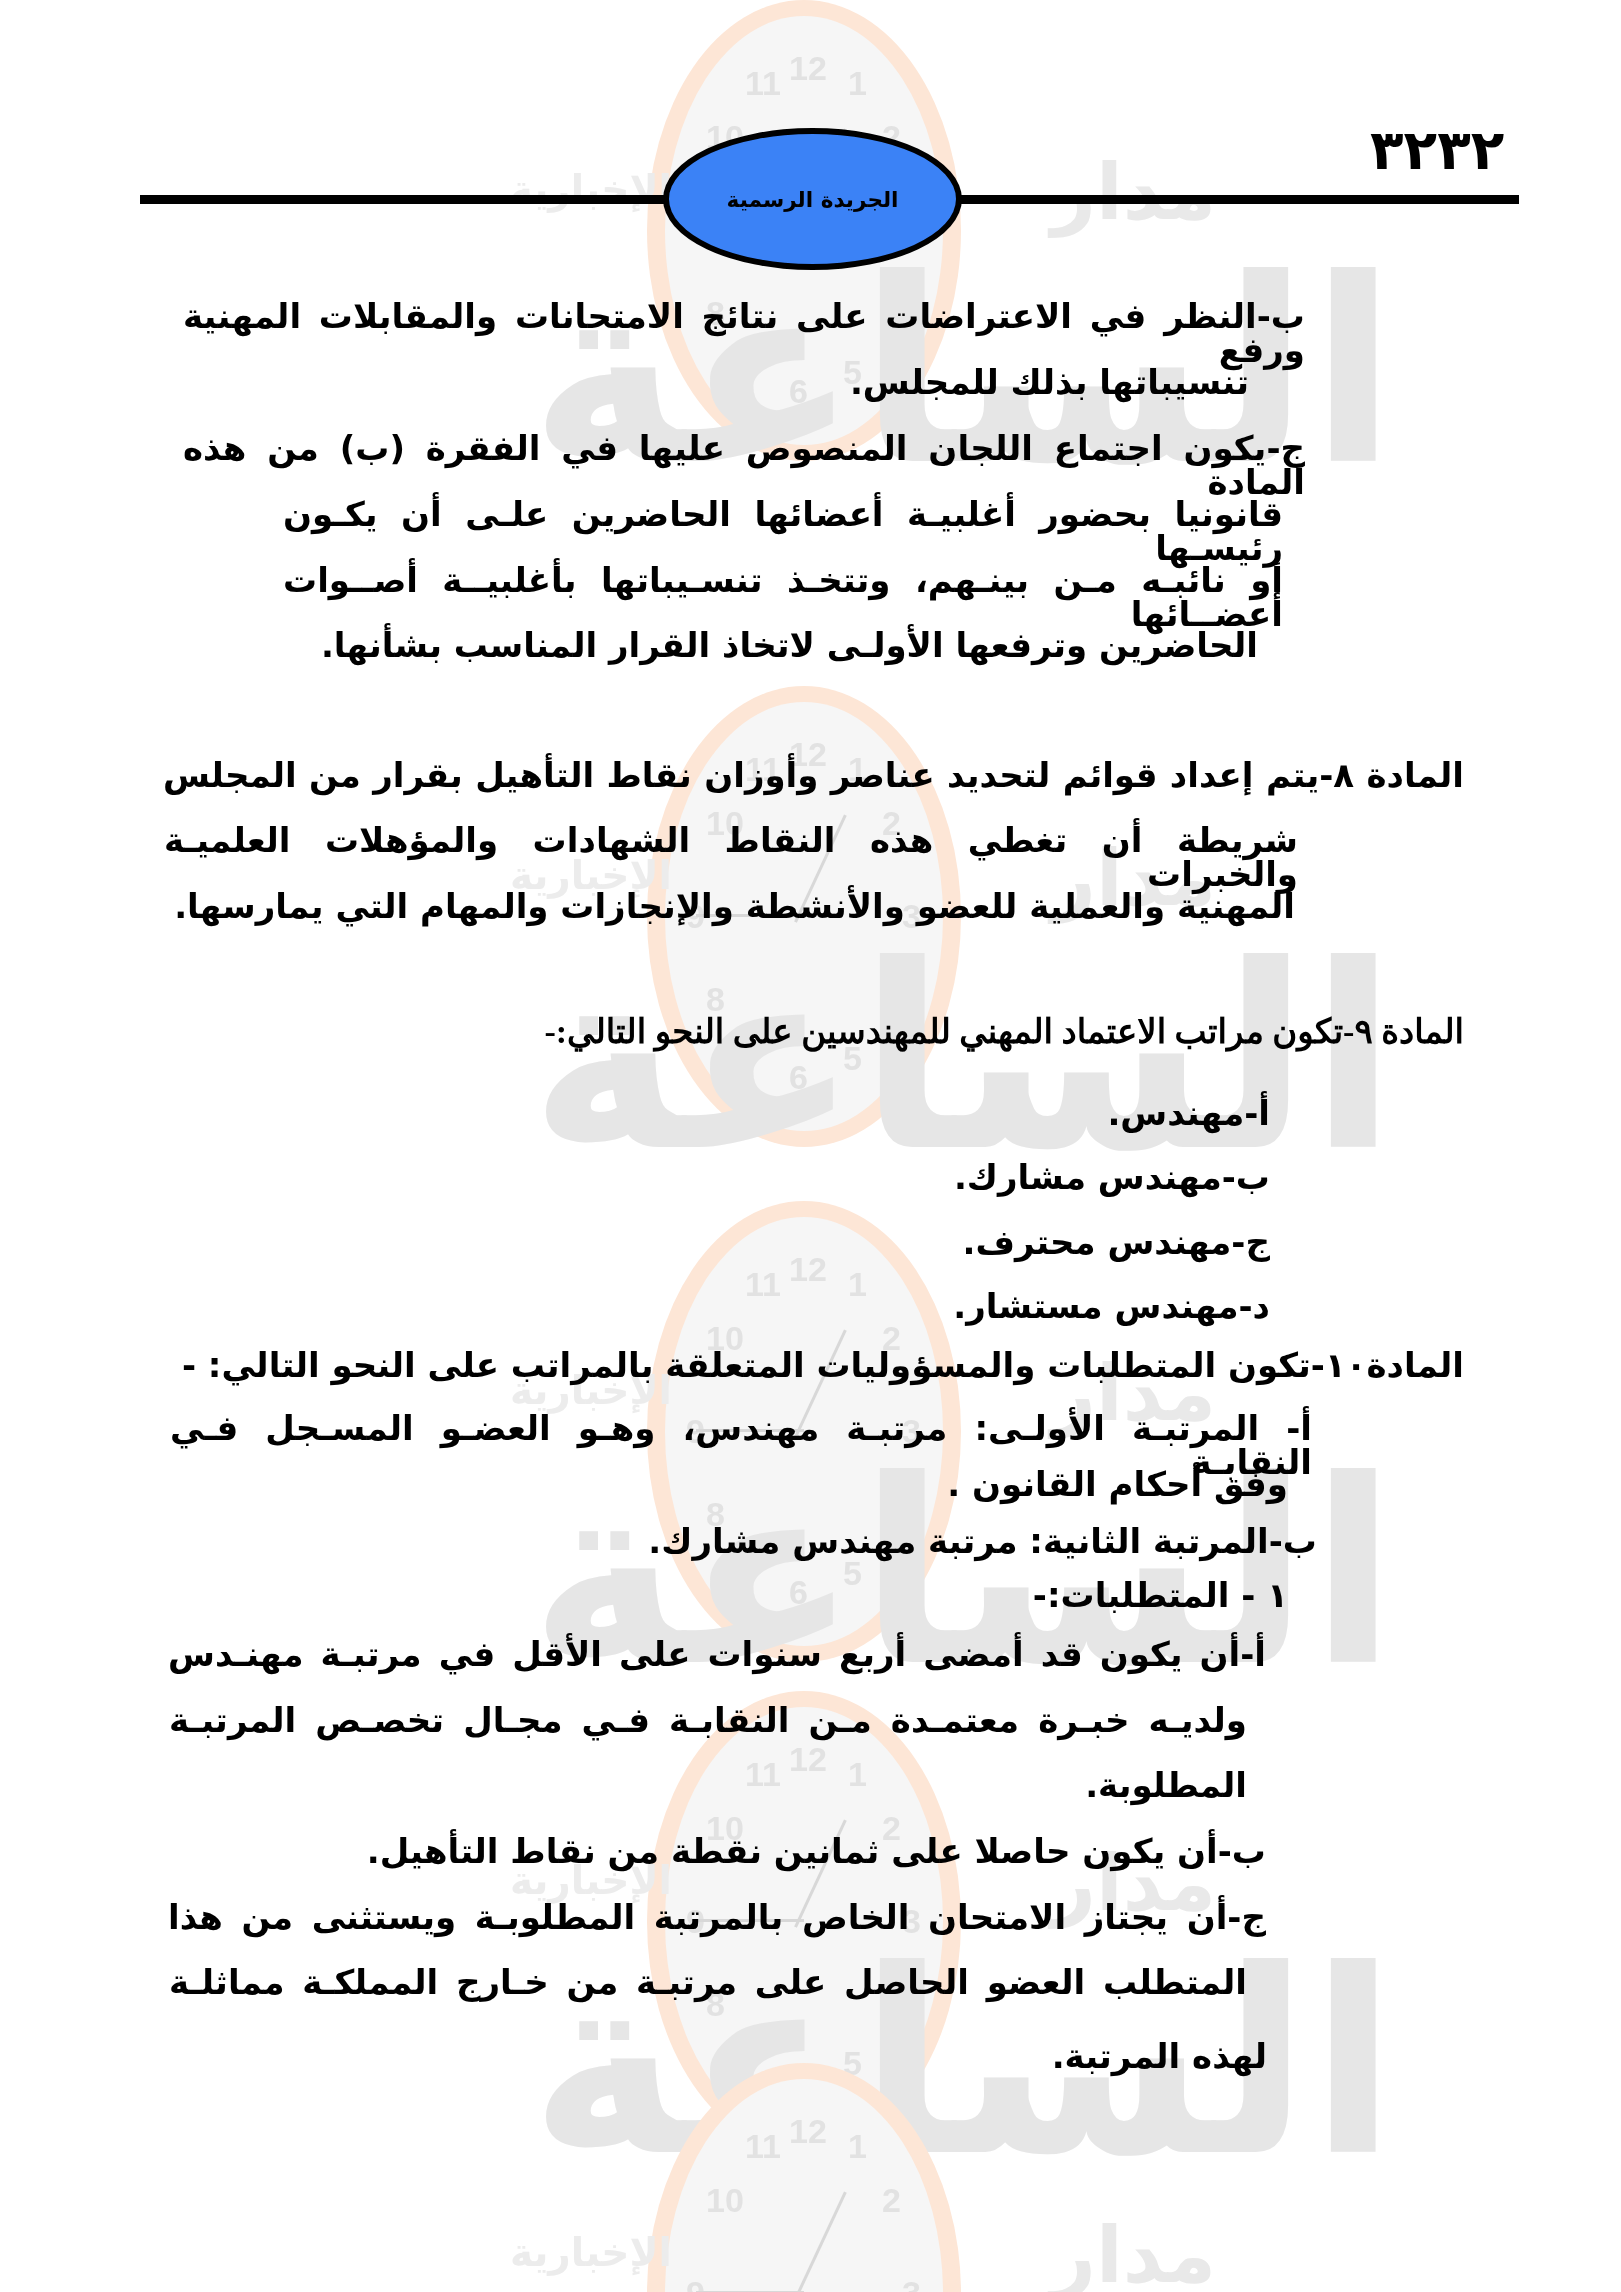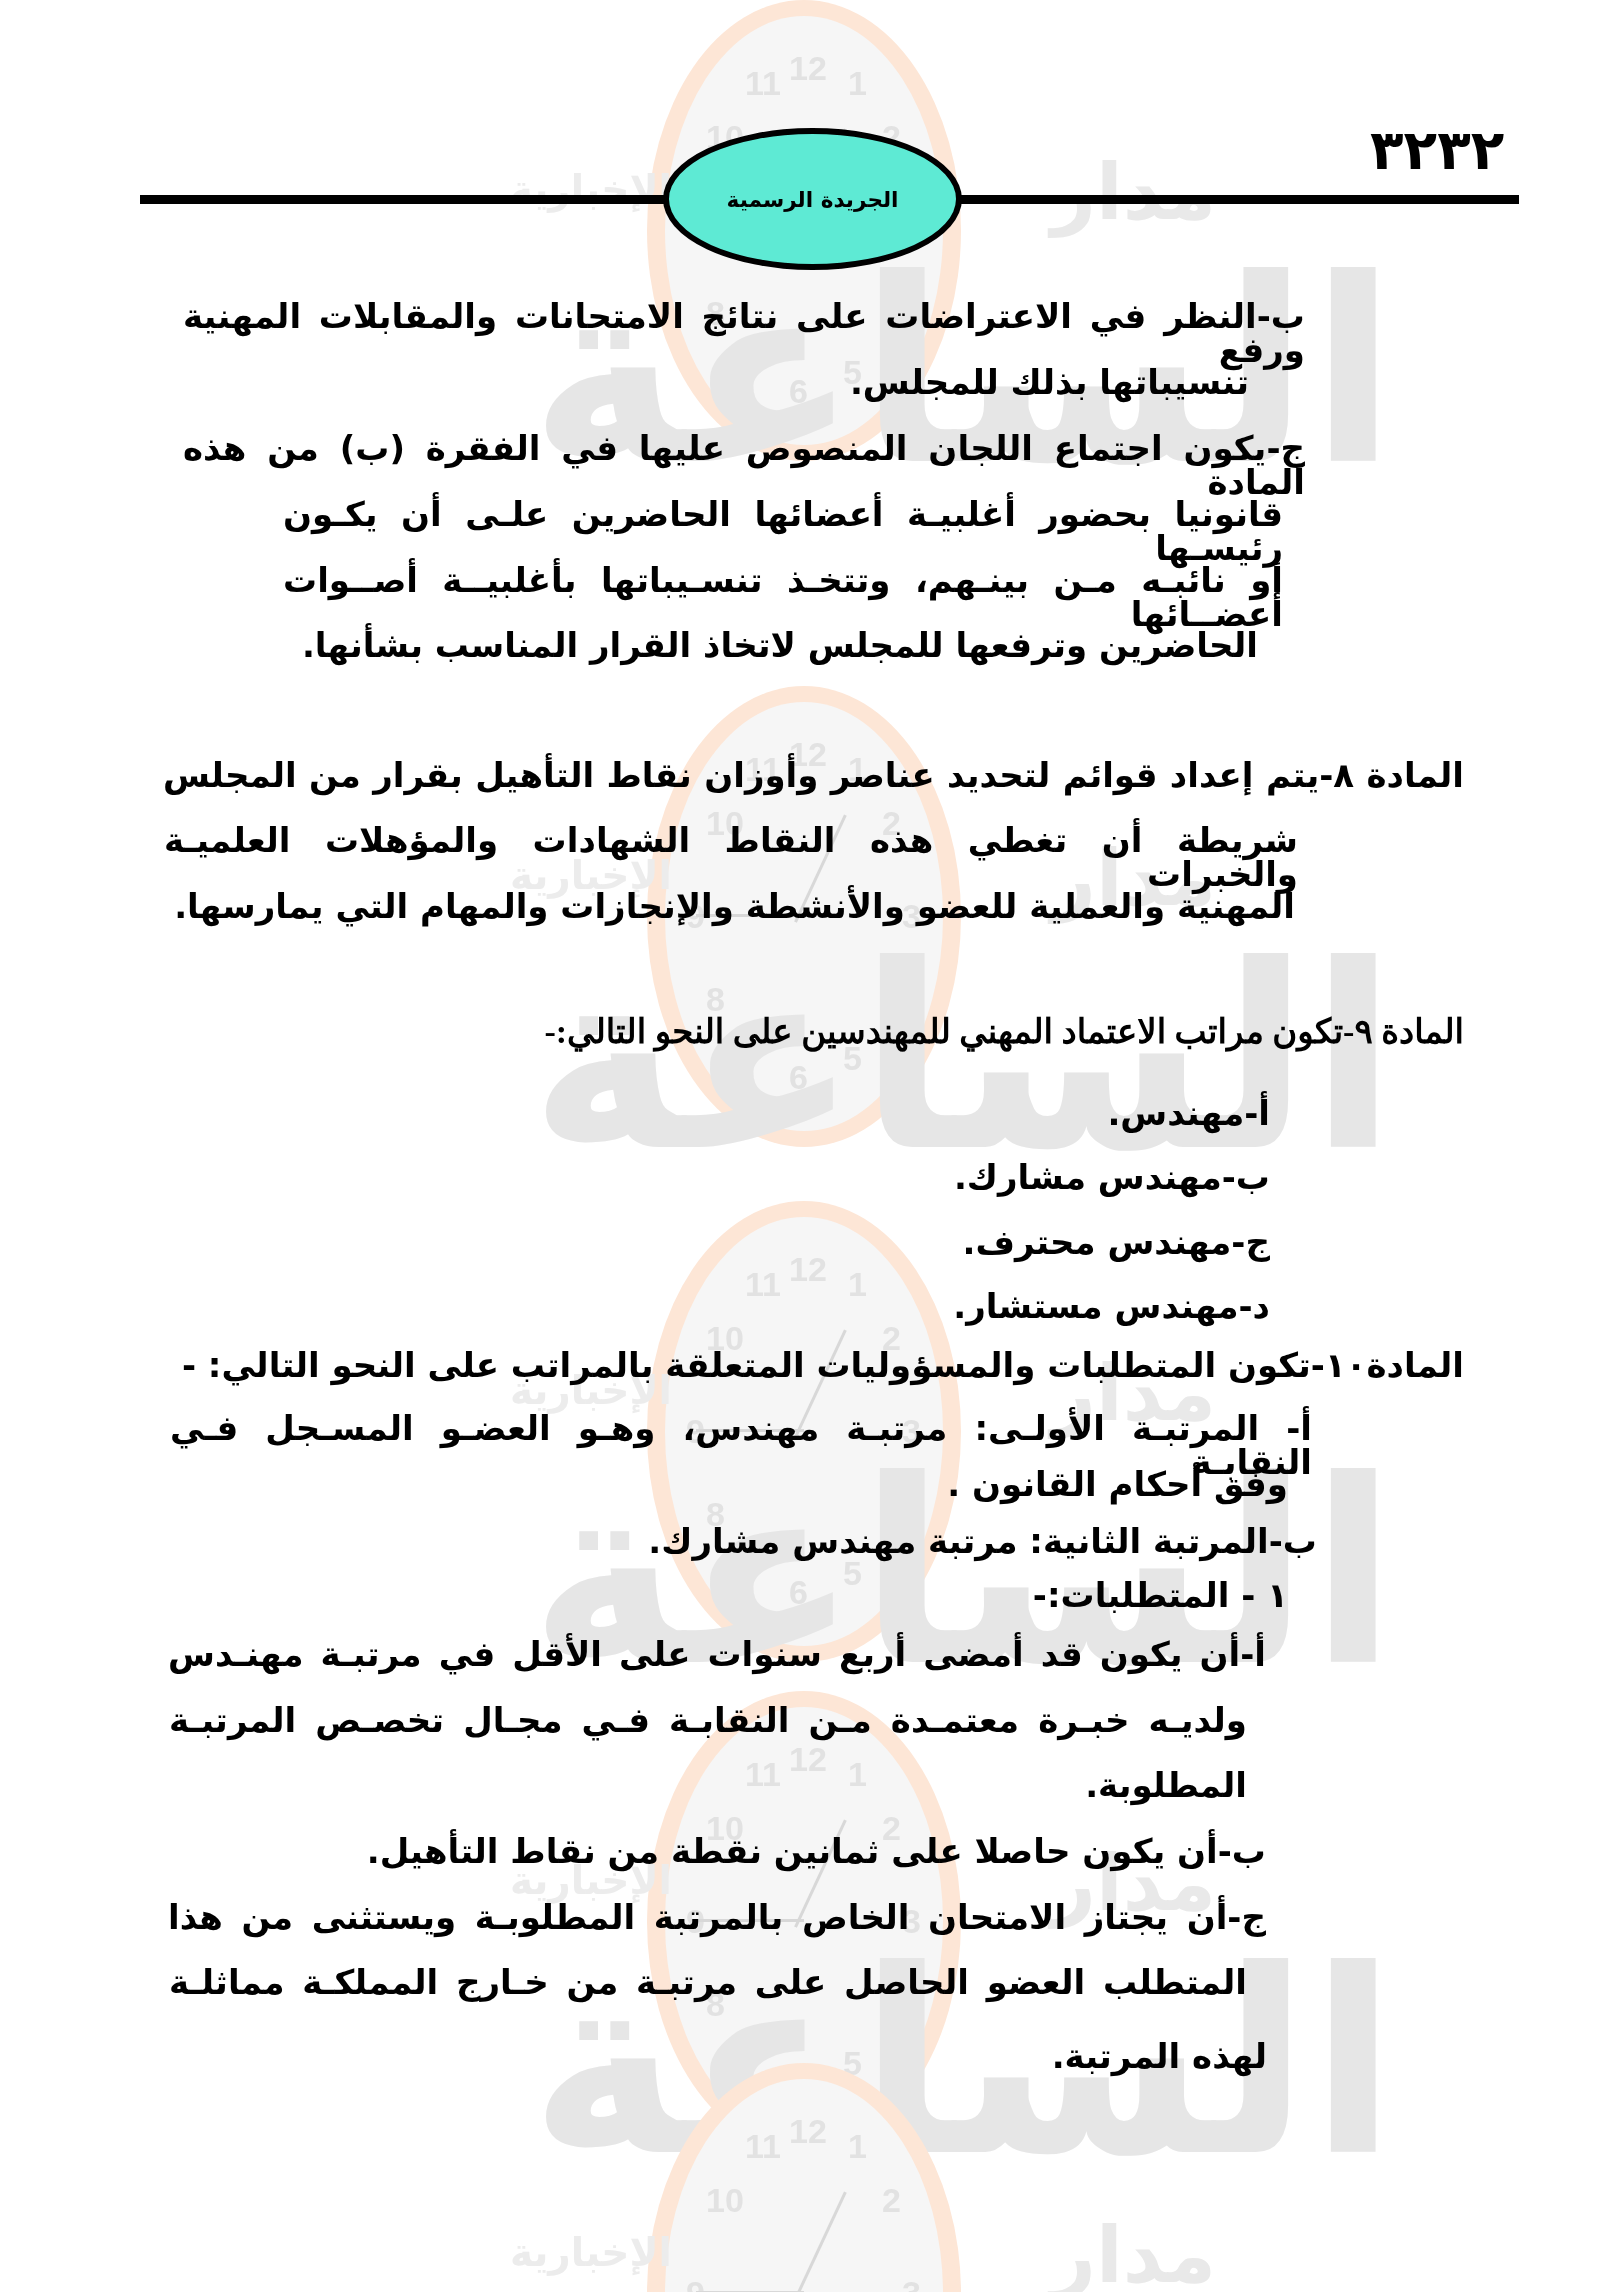--- a/index.html
+++ b/index.html
@@ -20,21 +20,21 @@
   .wm .txt-madar { position: absolute; right: 0; top: 147px; font-size: 78px; font-weight: bold;
                    color: #e9e9e9; font-family: "DejaVu Sans", sans-serif; }
   .wm .txt-ikhb { position: absolute; left: 0; top: 167px; font-size: 39px; font-weight: bold;
                   color: #ececec; font-family: "DejaVu Sans", sans-serif; }
   .wm .txt-saa { position: absolute; left: 19.6px; top: 245px; font-size: 255px; font-weight: bold;
                  color: #e6e6e6; line-height: 1; font-family: "DejaVu Sans", sans-serif; letter-spacing: 9.8px; }
 
   
   .header-rule { position: absolute; left: 140px; top: 195px; width: 1379px; height: 8.8px; background: #000; }
   .header-oval { position: absolute; left: 663px; top: 128px; width: 299px; height: 142px;
-                 border: 6.9px solid #000; border-radius: 50%; background: #5eead4; box-sizing: border-box;
+                 border: 6.9px solid #000; border-radius: 50%; background: #3b82f6; box-sizing: border-box;
                  display: flex; align-items: center; justify-content: center; }
   .header-oval span { font-size: 21.6px; font-weight: bold; }
   .page-number { position: absolute; left: 1370px; top: 123px; font-size: 55px; font-weight: bold;
                  line-height: 1; letter-spacing: 2px; direction: rtl; }
 
   
   .content { position: absolute; left: 0; top: 0; width: 1621px; }
   .line { position: absolute; font-size: 34px; font-weight: bold; white-space: nowrap;
           line-height: 1; direction: rtl; }
   .just { text-align-last: justify; text-align: justify; white-space: normal; }
@@ -150,21 +150,21 @@
 <div class="page-number">٣٢٣٢</div>
 
 <div class="content">
 
   <div class="line just" style="right:316px; width:1122px; top:299px;">ب-النظر في الاعتراضات على نتائج الامتحانات والمقابلات المهنية ورفع</div>
   <div class="line" style="right:372px; top:365px;">تنسيباتها بذلك للمجلس.</div>
 
   <div class="line just" style="right:316px; width:1122px; top:431px;">ج-يكون اجتماع اللجان المنصوص عليها في الفقرة (ب) من هذه المادة</div>
   <div class="line just" style="right:338px; width:1000px; top:497px;">قانونيا بحضور أغلبيـة أعضائها الحاضرين علـى أن يكـون رئيسـها</div>
   <div class="line just" style="right:338px; width:1000px; top:563px;">أو نائبـه مـن بينـهم، وتتخـذ تنسـيباتها بأغلبيــة أصــوات أعضــائها</div>
-  <div class="line" style="right:363px; top:628px;">الحاضرين وترفعها للمجلس لاتخاذ القرار المناسب بشأنها.</div>
+  <div class="line" style="right:363px; top:628px;">الحاضرين وترفعها الأولـى لاتخاذ القرار المناسب بشأنها.</div>
 
   <div class="line just" style="right:157px; width:1301px; top:758px;">المادة ٨-يتم إعداد قوائم لتحديد عناصر وأوزان نقاط التأهيل بقرار من المجلس</div>
   <div class="line just" style="right:323px; width:1134px; top:823px;">شريطة أن تغطي هذه النقاط الشهادات والمؤهلات العلميـة والخبرات</div>
   <div class="line" style="right:326px; top:889px;">المهنية والعملية للعضو والأنشطة والإنجازات والمهام التي يمارسها.</div>
 
   <div class="line" style="right:157px; top:1015px;font-family:Liberation Serif, serif;">المادة ٩-تكون مراتب الاعتماد المهني للمهندسين على النحو التالي:-</div>
   <div class="line" style="right:351px; top:1096px;">أ-مهندس.</div>
   <div class="line" style="right:351px; top:1160px;">ب-مهندس مشارك.</div>
   <div class="line" style="right:351px; top:1225px;">ج-مهندس محترف.</div>
   <div class="line" style="right:351px; top:1289px;">د-مهندس مستشار.</div>

